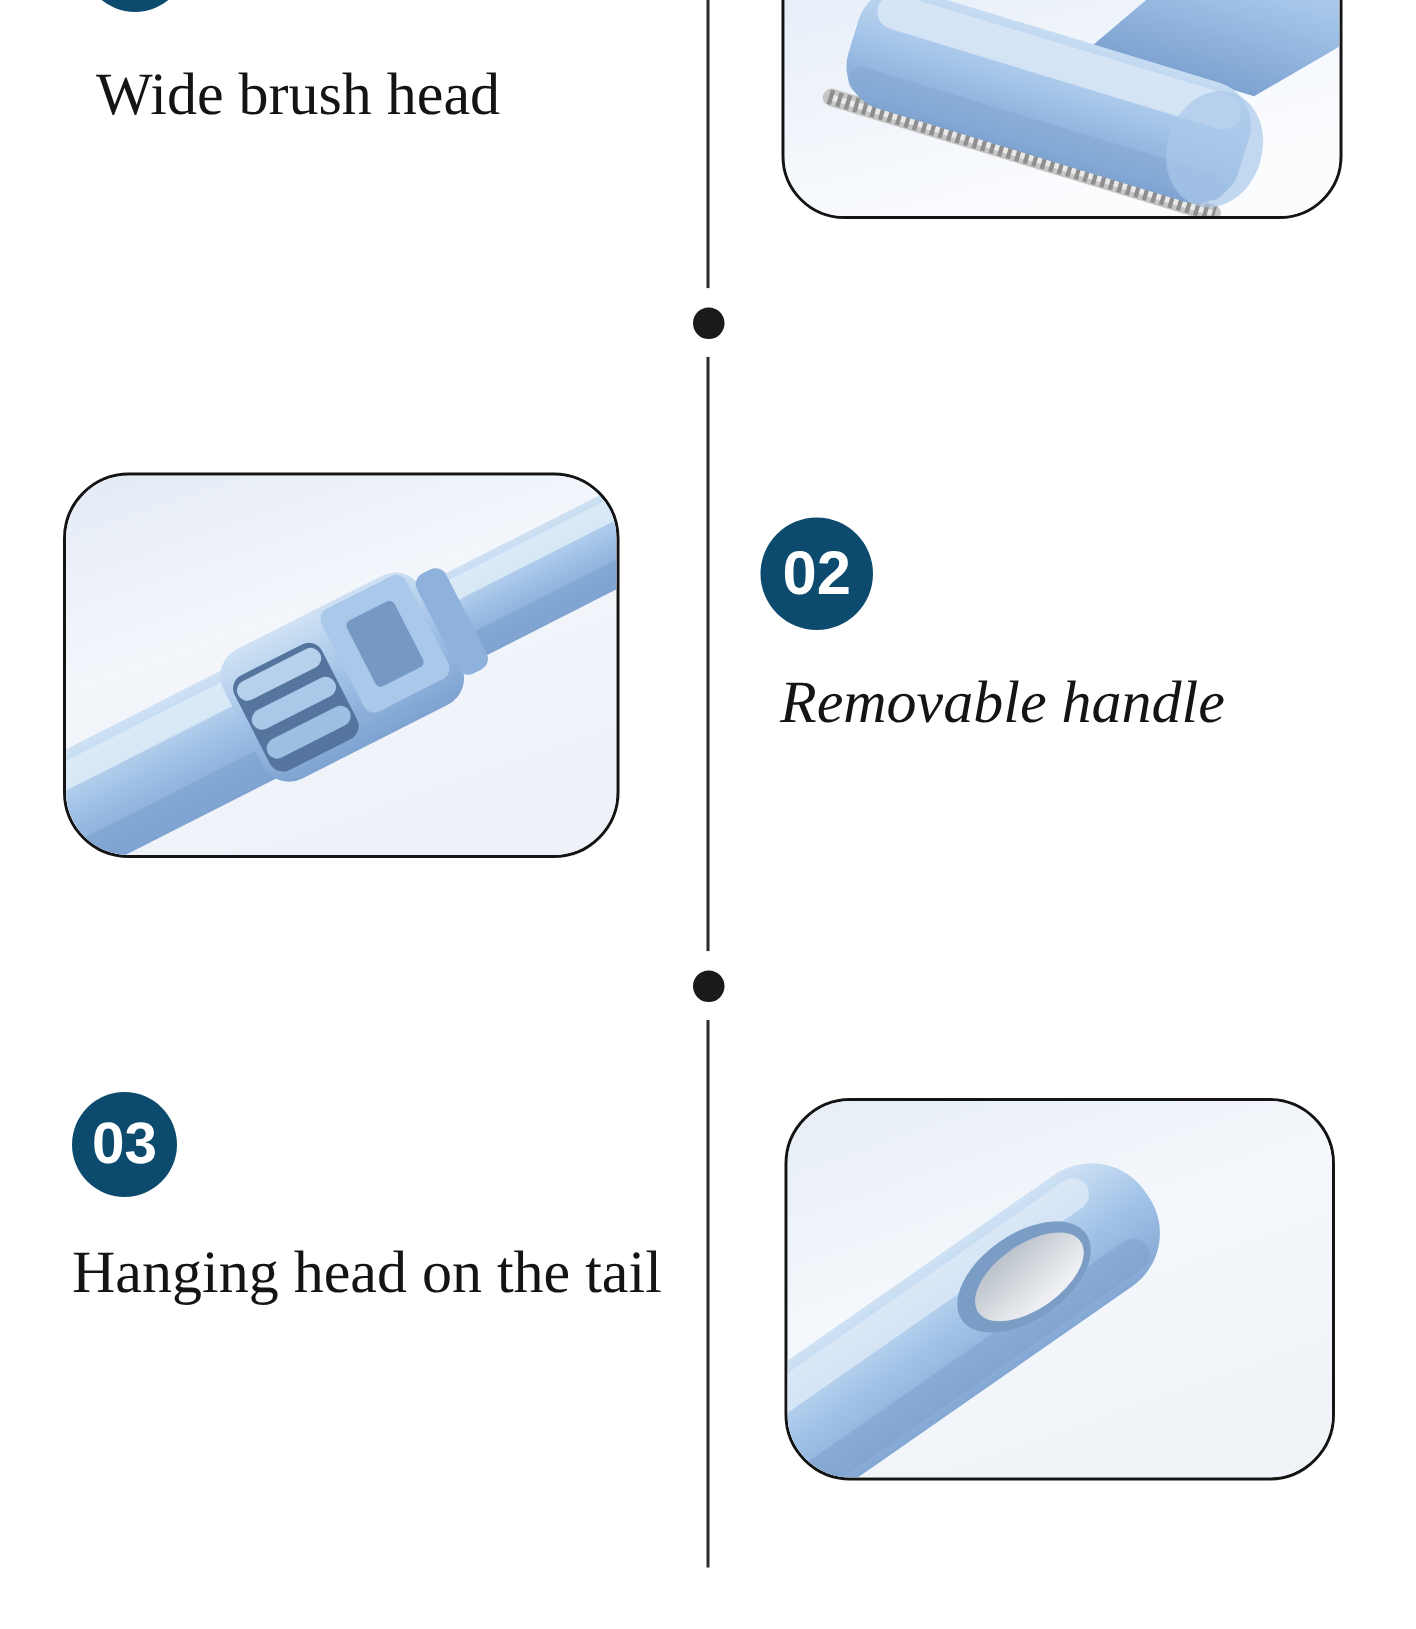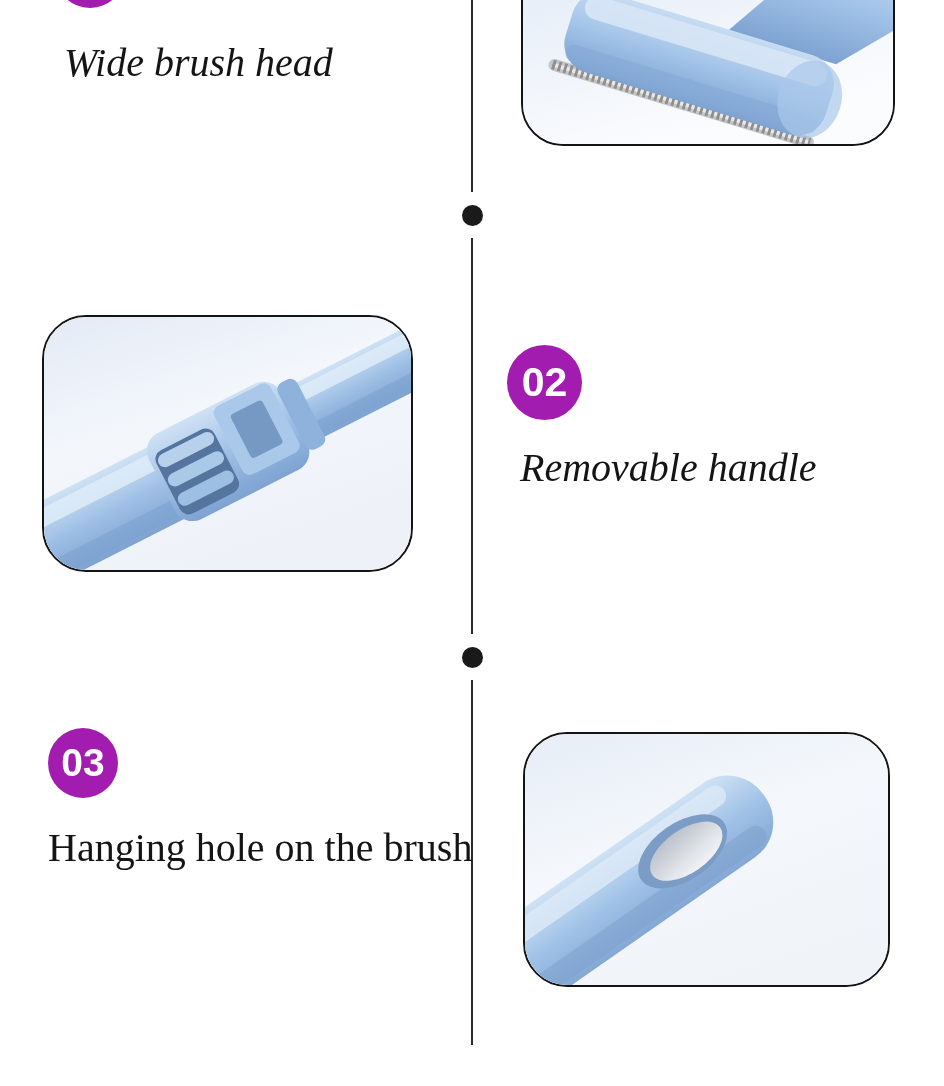--- a/index.html
+++ b/index.html
@@ -31,40 +31,40 @@
   .dot-halo.dot-2 { top: 634px; }
   .dot {
     width: 21px; height: 21px;
     border-radius: 50%;
     background: #1a1a1a;
   }
 
   
   .badge {
     position: absolute;
-    background: #a21caf;
+    background: #0c4a6e;
     border-radius: 50%;
     color: #ffffff;
     display: flex; align-items: center; justify-content: center;
     font-family: "Liberation Sans", "DejaVu Sans", sans-serif;
     font-weight: 600;
   }
   .badge-01 { left: 55px;  top: -62px; width: 70px; height: 70px; font-size: 38px; }
   .badge-02 { left: 507px; top: 345px; width: 75px; height: 75px; font-size: 41px; }
   .badge-03 { left: 48px;  top: 728px; width: 70px; height: 70px; font-size: 39px; align-items: center; }
 
   
   .label {
     position: absolute;
     font-size: 40px;
     line-height: 1;
     color: #141414;
     white-space: nowrap;
   }
-  .label-1 { left: 64px;  top: 43px; font-style: italic;  }
+  .label-1 { left: 64px;  top: 43px;  }
   .label-2 { left: 520px; top: 448px; font-style: italic; }
   .label-3 { left: 48px;  top: 828px; }
 
   
   .photo {
     position: absolute;
     border: 2px solid #141414;
     overflow: hidden;
     background: #eef2f9;
     box-sizing: border-box;
@@ -174,21 +174,21 @@
     </svg>
   </div>
   <div class="badge badge-02">
     <span>02</span>
   </div>
   <div class="label label-2">Removable handle</div>
 
   <div class="badge badge-03">
     <span>03</span>
   </div>
-  <div class="label label-3">Hanging hole on the brush</div>
+  <div class="label label-3">Hanging head on the tail</div>
 
   <div class="photo photo-3">
     <svg viewBox="0 0 367 255" preserveAspectRatio="none">
       <defs>
         <linearGradient id="bg3" x1="0" y1="0" x2="0.5" y2="1">
           <stop offset="0" stop-color="#e7edf6"></stop>
           <stop offset="0.5" stop-color="#f4f8fc"></stop>
           <stop offset="1" stop-color="#f0f4f9"></stop>
         </linearGradient>
         <linearGradient id="blue3" x1="0" y1="0" x2="0" y2="1">

